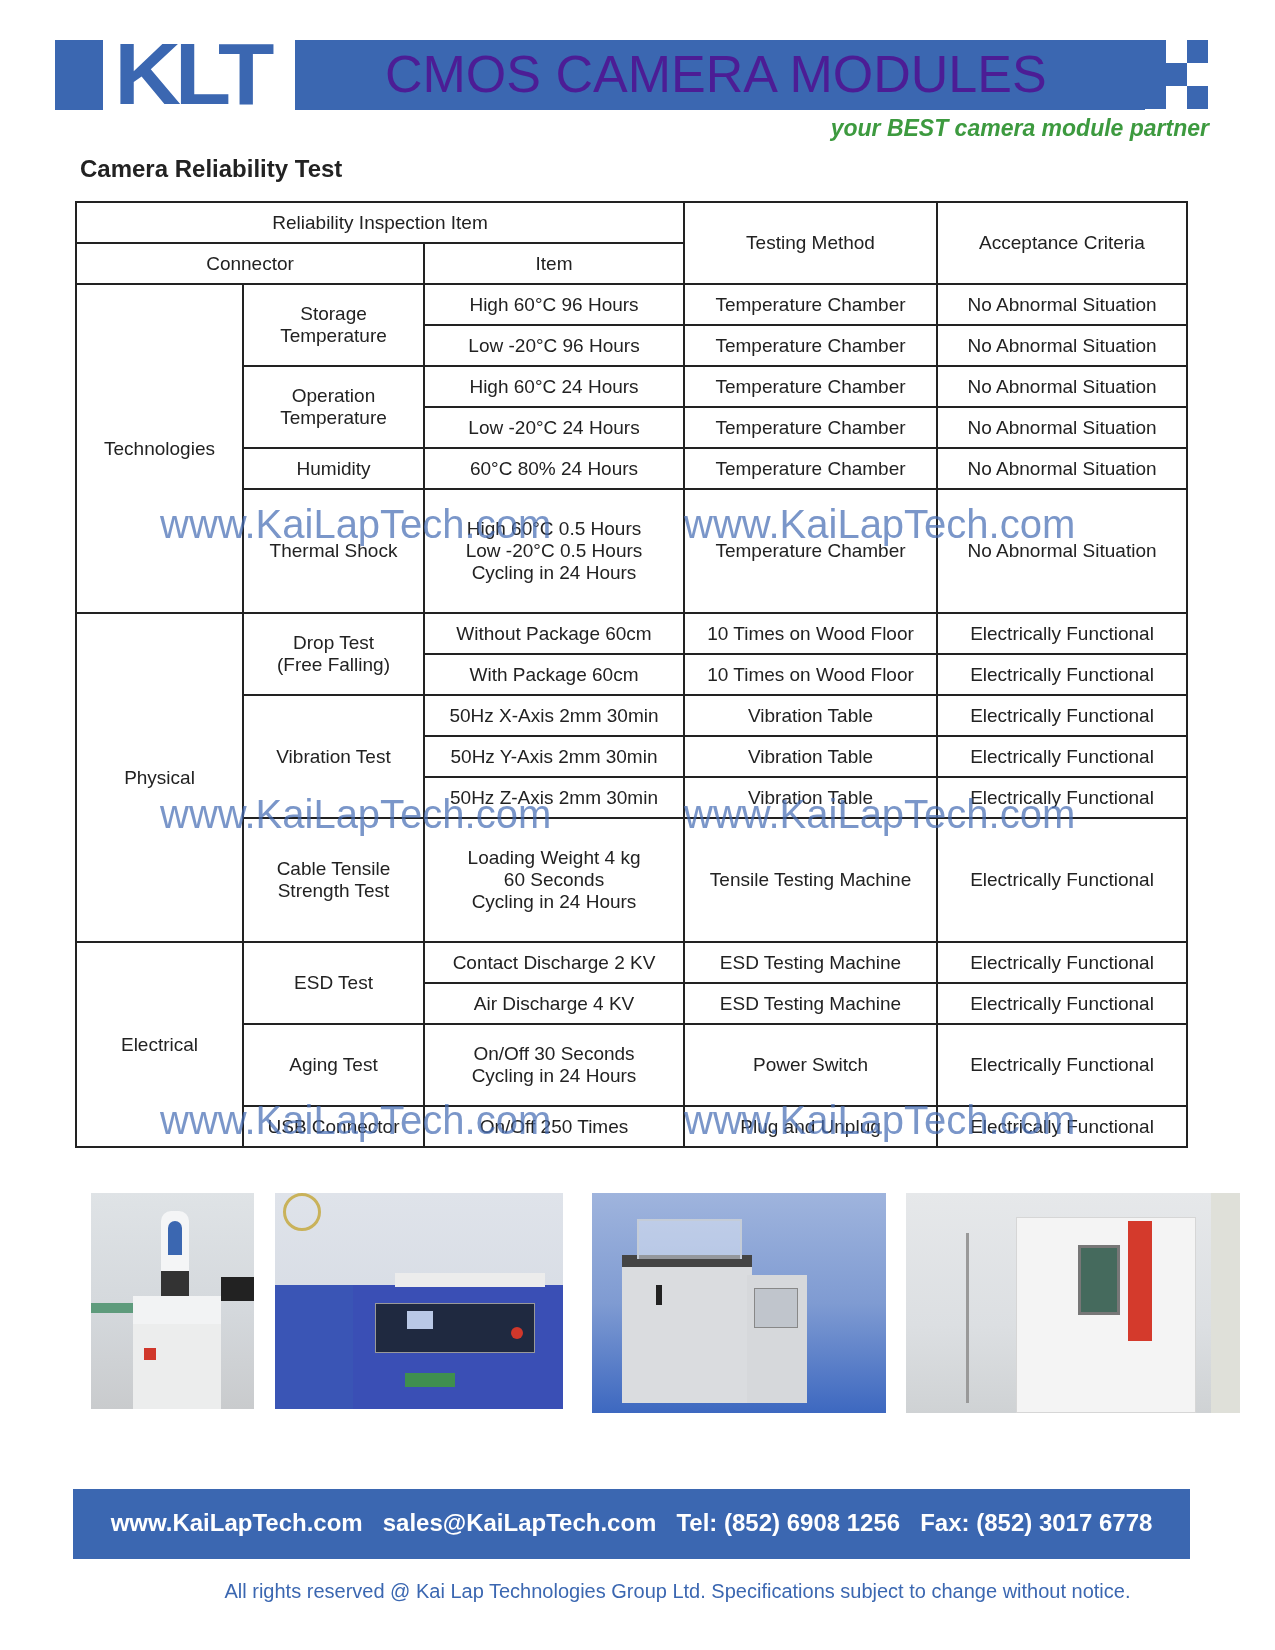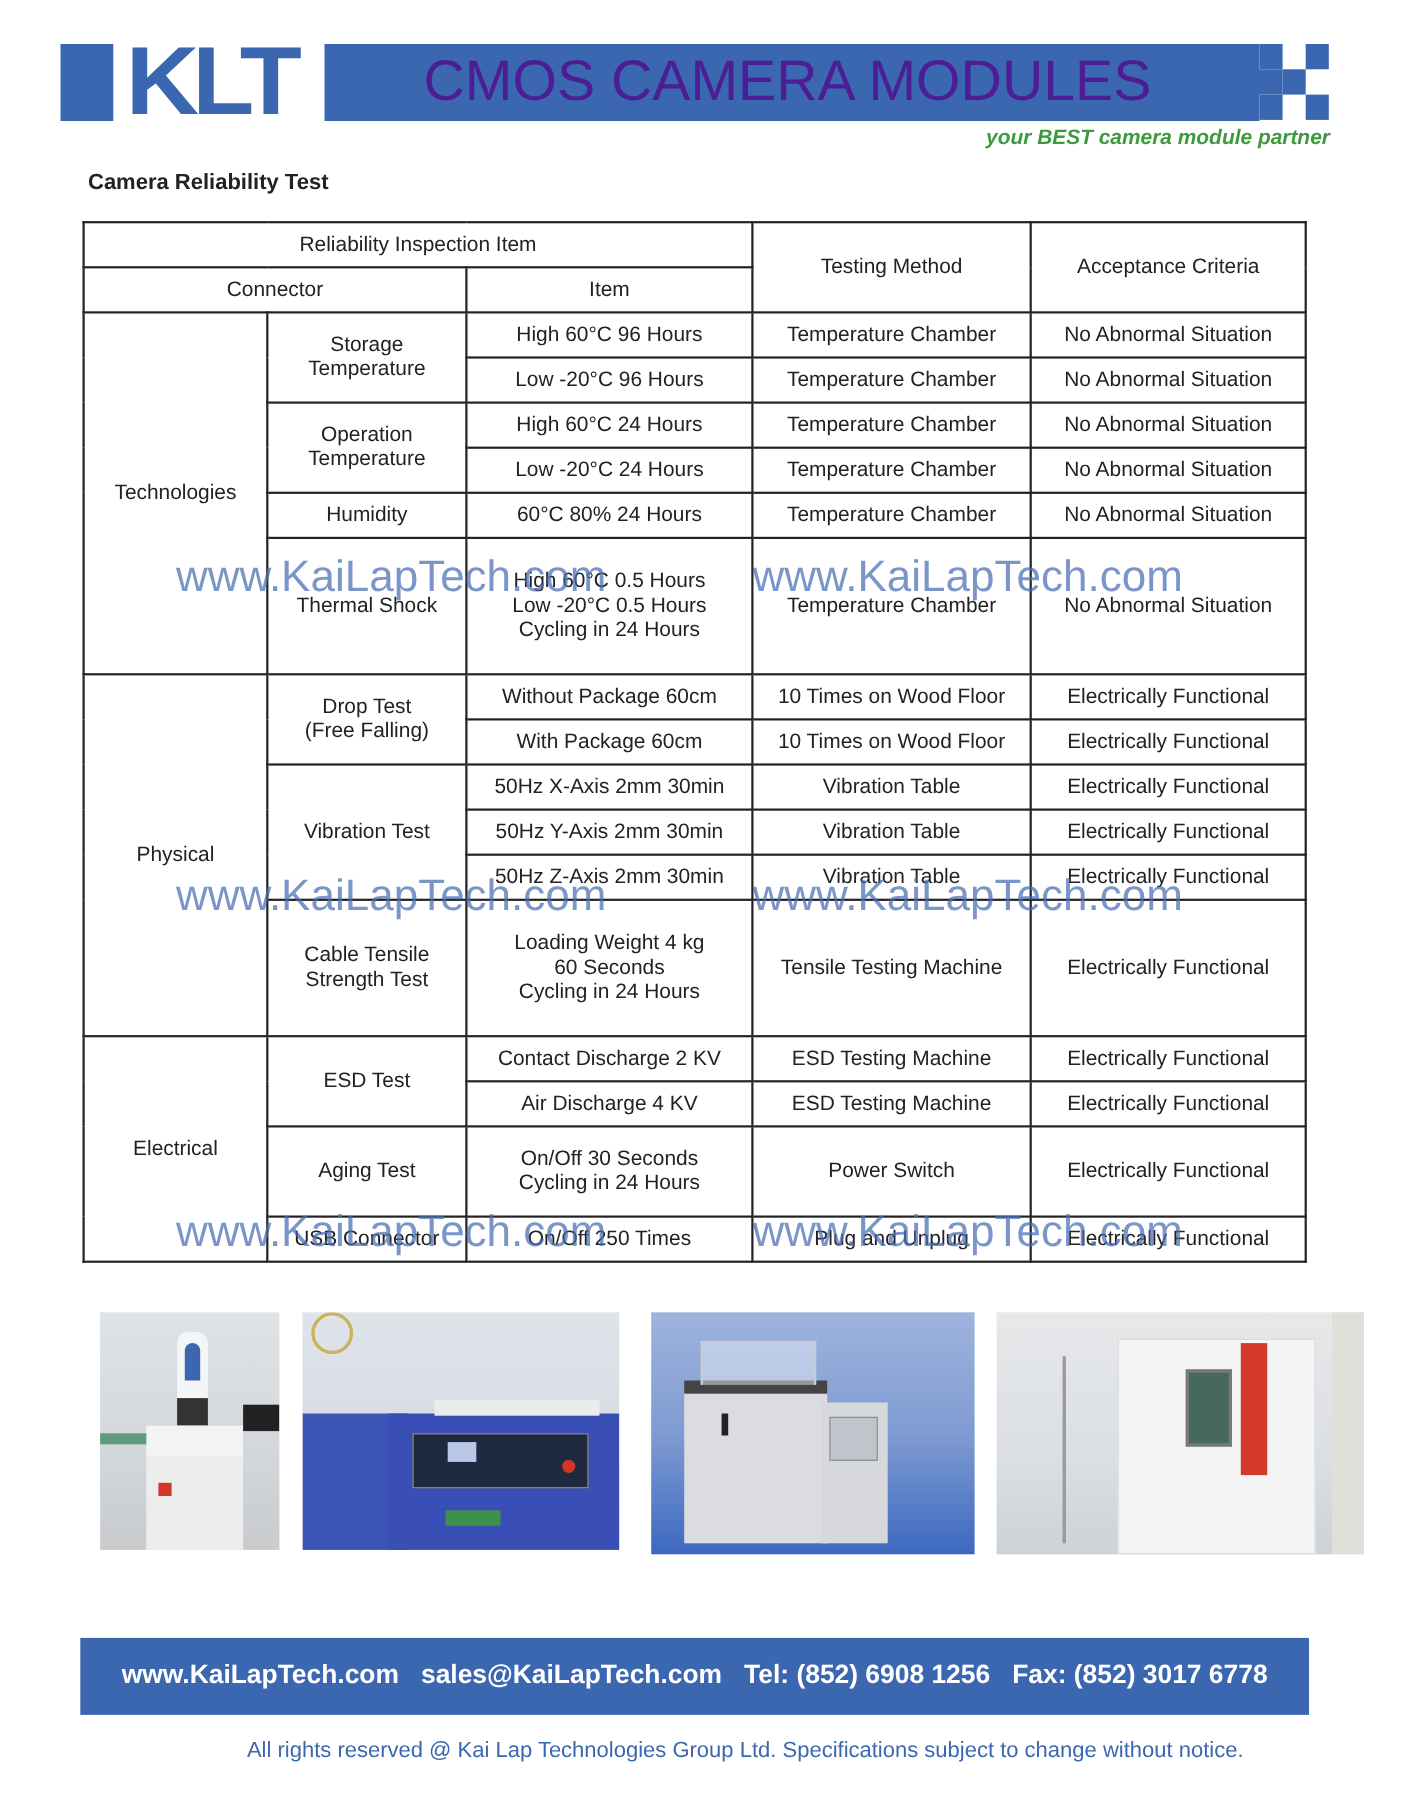--- a/index.html
+++ b/index.html
@@ -6,22 +6,22 @@
   html, body { width: 1275px; height: 1650px; background: #ffffff; overflow: hidden; }
   body { position: relative; font-family: "Liberation Sans", sans-serif; color: #222; }
 
   
   .logo-bar { position: absolute; left: 55px; top: 40px; width: 48px; height: 70px; background: #3b67b1; }
   .logo-text { position: absolute; left: 118px; top: 28px; font-family: "Liberation Sans", sans-serif; font-weight: bold; font-size: 88px; color: #3b67b1; letter-spacing: -6px; line-height: 92px; transform: scaleX(1.05); }
   .title-banner { position: absolute; left: 295px; top: 40px; width: 850px; height: 70px; background: #3b67b1; }
   .title-text { position: absolute; left: 385px; top: 42px; font-size: 52px; color: #4c1d95; line-height: 64px; font-family: "Liberation Sans", sans-serif; }
   .checker { position: absolute; left: 1124px; top: 40px; width: 84px; height: 70px; }
   .checker div { position: absolute; width: 21px; height: 23px; background: #3b67b1; }
-  .tagline { position: absolute; right: 66px; top: 115px; font-size: 19px; font-style: italic; font-weight: bold; color: #3d9a3f; }
-  .section-title { position: absolute; left: 80px; top: 155px; font-size: 20px; font-weight: bold; color: #222; }
+  .tagline { position: absolute; right: 66px; top: 115px; font-size: 23px; font-style: italic; font-weight: bold; color: #3d9a3f; }
+  .section-title { position: absolute; left: 80px; top: 155px; font-size: 24px; font-weight: bold; color: #222; }
 
   
   .table-wrap { position: absolute; left: 75px; top: 201px; width: 1111px; }
   table.rel { border-collapse: collapse; width: 1111px; table-layout: fixed; }
   table.rel td { border: 2px solid #222; text-align: center; vertical-align: middle; font-size: 19px; color: #222; line-height: 22px; padding: 0 4px; }
   table.rel tr { height: 41px; }
   .cell-multi span { display: block; }
 
   
   .watermark { position: absolute; font-size: 40px; color: rgba(70,110,180,0.72); white-space: nowrap; pointer-events: none; font-family: "Liberation Sans", sans-serif; }

